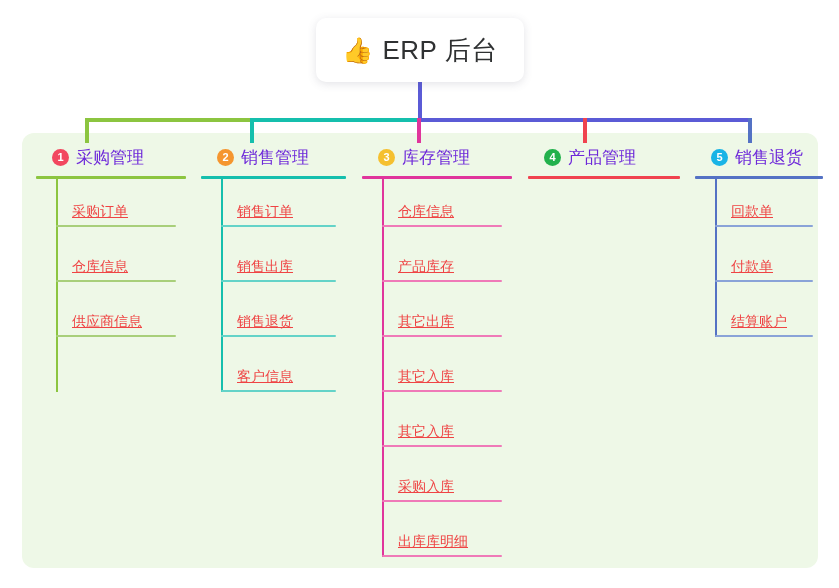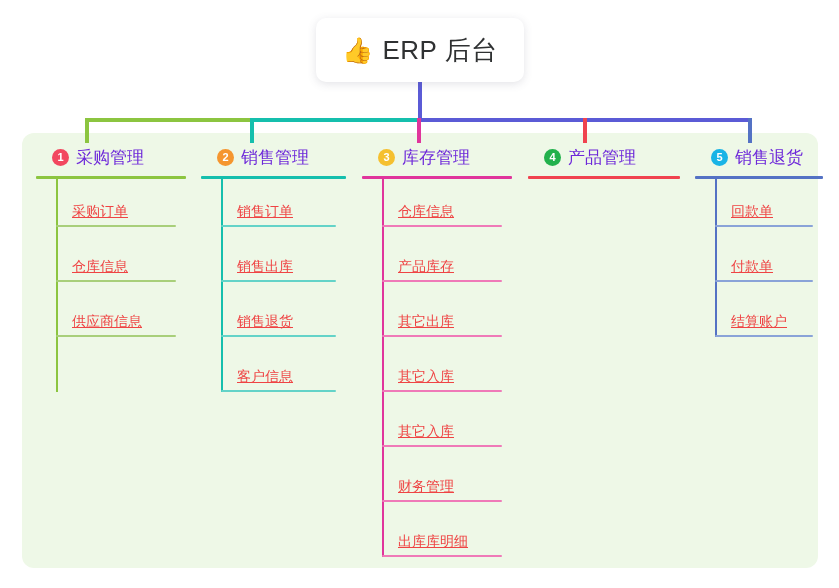--- a/index.html
+++ b/index.html
@@ -243,21 +243,21 @@
           </div>
           <div class="leaf">
             <span class="leaf-label">其它入库</span>
             <div class="leaf-rule" style="background: rgb(239, 122, 184); width: 120px;"></div>
           </div>
           <div class="leaf">
             <span class="leaf-label">其它入库</span>
             <div class="leaf-rule" style="background: rgb(239, 122, 184); width: 120px;"></div>
           </div>
           <div class="leaf">
-            <span class="leaf-label">财务管理</span>
+            <span class="leaf-label">采购入库</span>
             <div class="leaf-rule" style="background: rgb(239, 122, 184); width: 120px;"></div>
           </div>
           <div class="leaf">
             <span class="leaf-label">出库库明细</span>
             <div class="leaf-rule" style="background: rgb(239, 122, 184); width: 120px;"></div>
           </div>
         </div>
       </div>
       <div class="branch" style="left: 528px; width: 152px;">
         <div class="branch-head">

